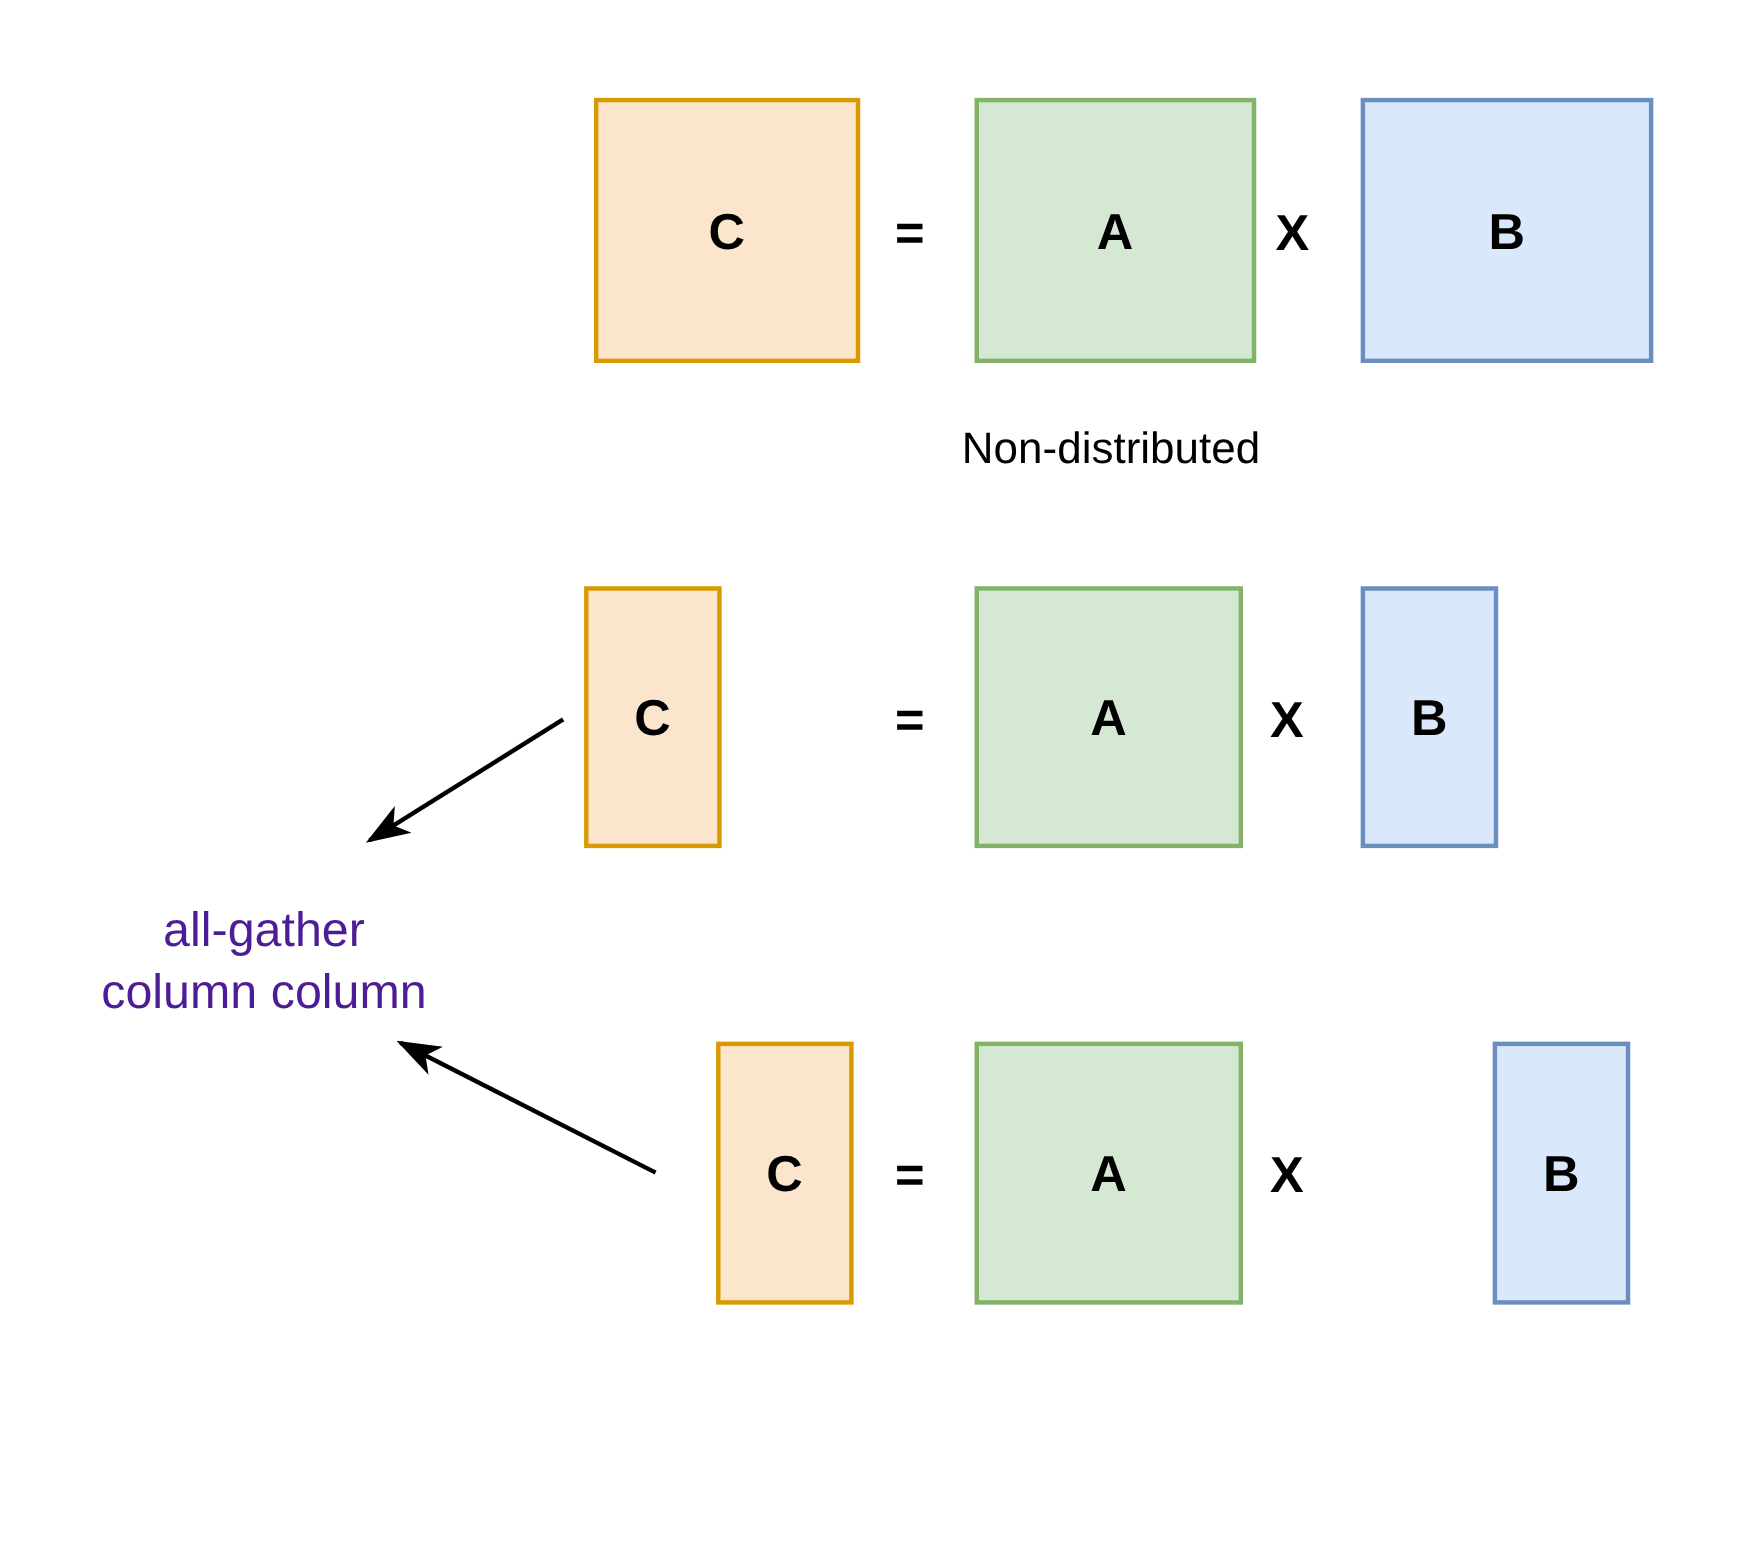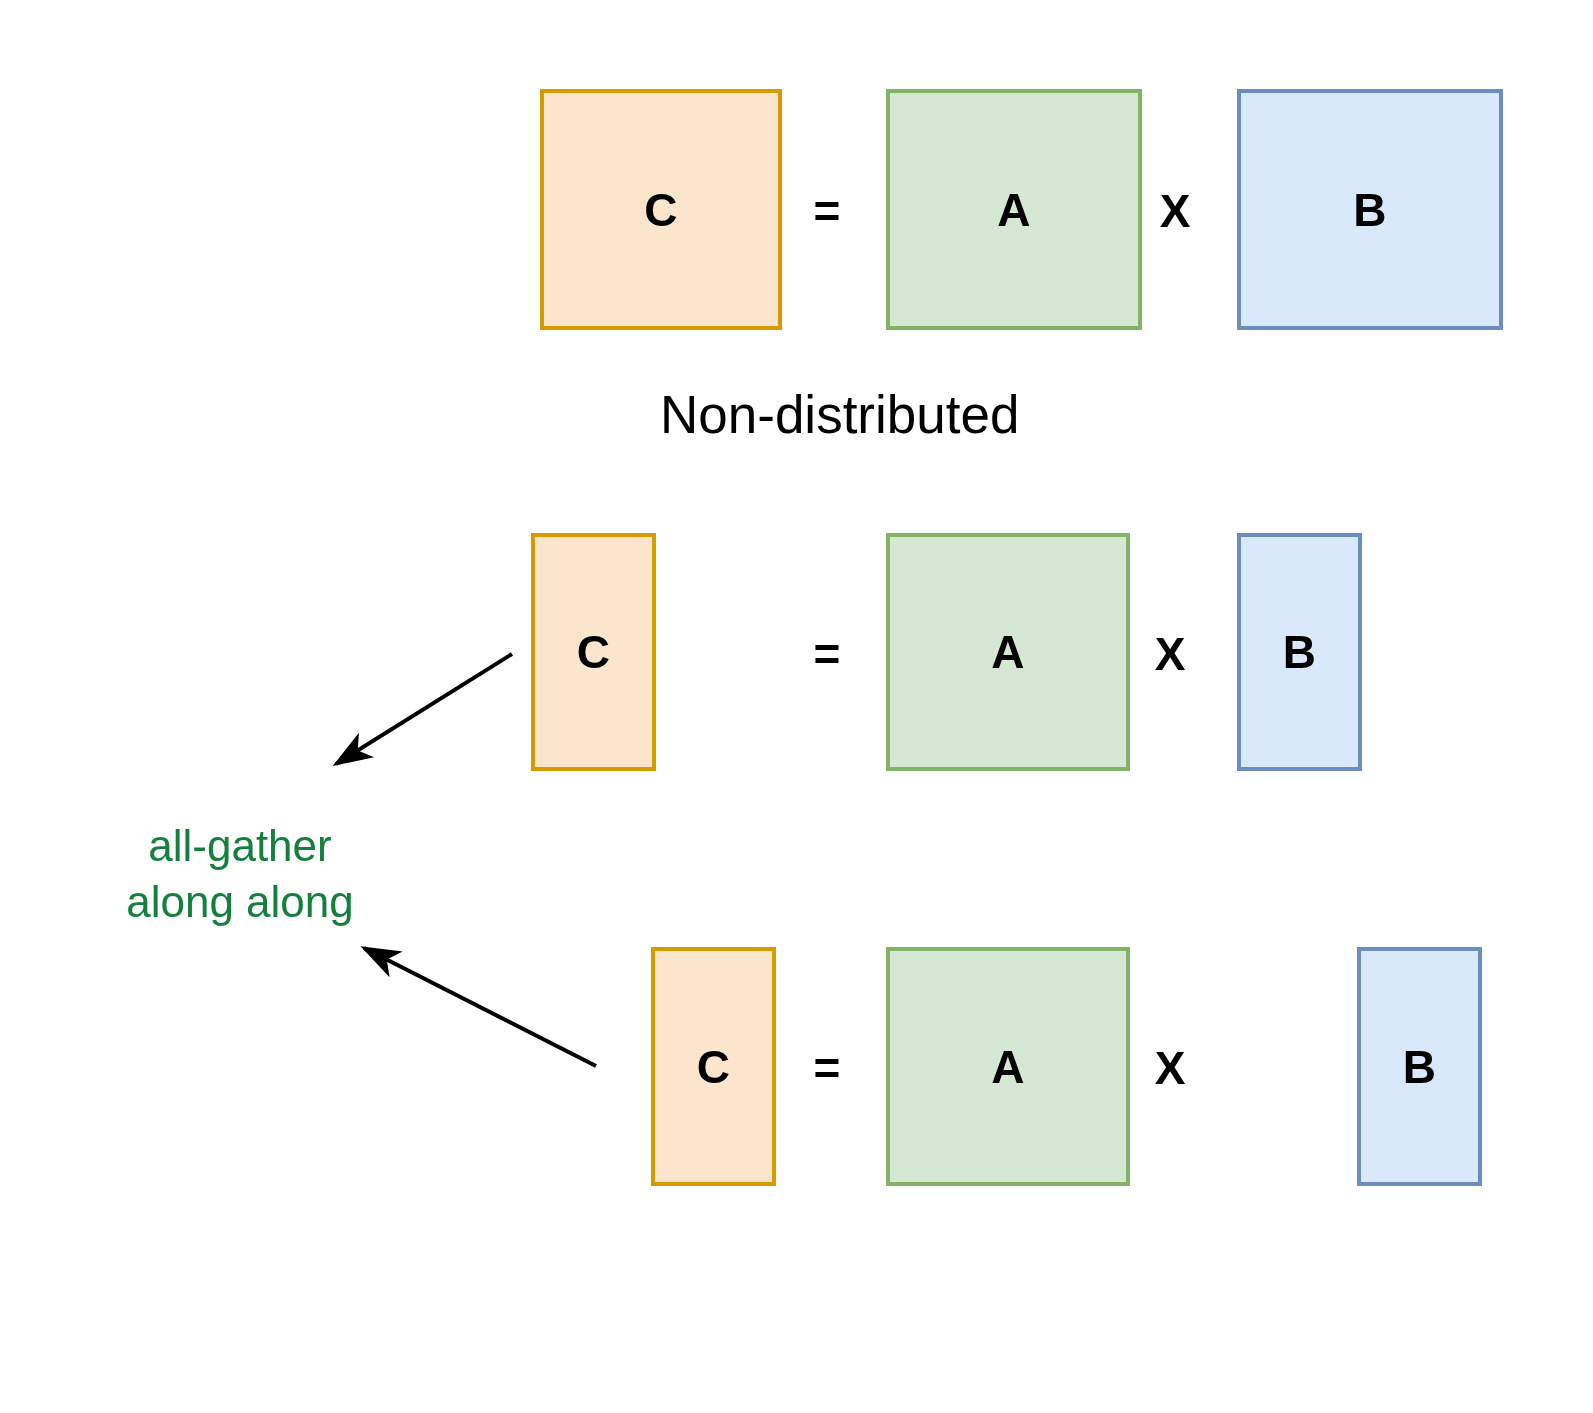--- a/index.html
+++ b/index.html
@@ -54,32 +54,32 @@
     color: #000000;
     line-height: 1;
     display: flex;
     align-items: center;
     justify-content: center;
   }
   .caption {
     position: absolute;
     font-family: "Liberation Sans", sans-serif;
     font-weight: normal;
-    font-size: 53px;
+    font-size: 40px;
     color: #000000;
     line-height: 1.15;
     white-space: nowrap;
-    text-align: left;
+    text-align: center;
   }
   .annotation {
     position: absolute;
     font-family: "Liberation Sans", sans-serif;
     font-weight: normal;
     font-size: 44px;
-    color: #15803d;
+    color: #4c1d95;
     line-height: 1.28;
     text-align: center;
     white-space: nowrap;
   }
   .arrow-layer {
     position: absolute;
     left: 0;
     top: 0;
     width: 1593px;
     height: 1413px;
@@ -137,21 +137,21 @@
 
   <div class="operator" style="left:1148px; top:1042px; width:44px; height:52px;">X</div>
 
   <div class="matrix-box box-blue" style="left:1357px; top:947px; width:125px; height:239px;">
     <span class="box-label">B</span>
   </div>
 
 
   <div class="annotation" style="left:40px; top:818px; width:400px;">
     <div>all-gather</div>
-    <div>along along</div>
+    <div>column column</div>
   </div>
 
   <svg class="arrow-layer" viewBox="0 0 1593 1413">
     <defs>
       <marker id="arrowheadBlack" markerWidth="10" markerHeight="8" refX="9" refY="4" orient="auto" markerUnits="strokeWidth">
         <path d="M0,0.4 L10,4 L0,7.6 L2.6,4 Z" fill="#000000"></path>
       </marker>
     </defs>
     <line x1="512" y1="654" x2="336" y2="764" stroke="#000000" stroke-width="4" marker-end="url(#arrowheadBlack)"></line>
     <line x1="596" y1="1066" x2="364" y2="948" stroke="#000000" stroke-width="4" marker-end="url(#arrowheadBlack)"></line>

